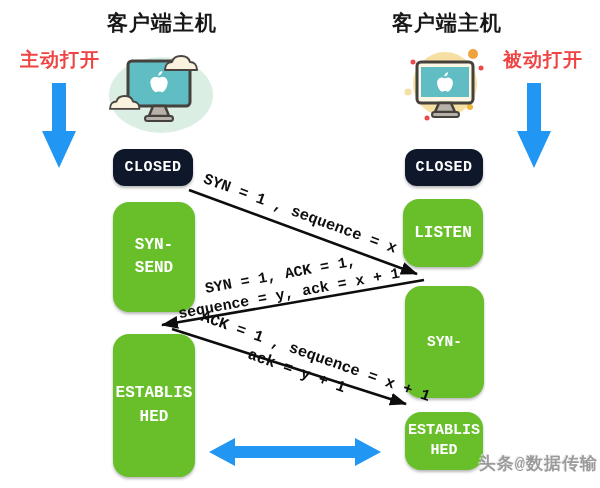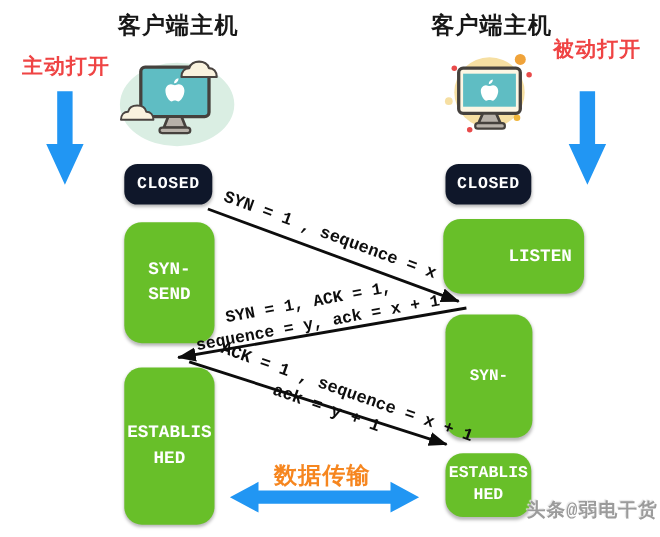--- a/index.html
+++ b/index.html
@@ -14,21 +14,21 @@
   .state-box {
     position:absolute; z-index:2; display:flex; flex-direction:column;
     align-items:center; justify-content:center; color:#fff; font-weight:700;
     text-align:center; box-shadow:0 2px 3px rgba(0,0,0,.28);
   }
   .navy { background:#0f172a; border-radius:12px; font-size:15px; letter-spacing:.5px; }
   .green { background:#68bf29; border-radius:16px; }
   #closed-left  { left:113px; top:149px; width:80px; height:37px; }
   #closed-right { left:405px; top:149px; width:78px; height:37px; }
   #syn-send         { left:113px; top:202px; width:82px; height:110px; font-size:16px; line-height:1.45; }
-  #listen           { left:403px; top:199px; width:80px; height:68px;  font-size:16px;padding-left:48px; }
+  #listen           { left:403px; top:199px; width:80px; height:68px;  font-size:16px; }
   #syn-received     { left:405px; top:286px; width:79px; height:112px; font-size:14.5px; line-height:1.55; }
   #established-left { left:113px; top:334px; width:82px; height:143px; font-size:16px; line-height:1.45; }
   #established-right{ left:405px; top:412px; width:78px; height:58px;  font-size:15px; line-height:1.35; }
   .msg {
     position:absolute; z-index:3; font-weight:700; color:#0d0d0d;
     white-space:nowrap; text-align:center;
   }
   #msg-syn     { left:195px; top:205px; width:210px; font-size:15.5px; transform:rotate(20.2deg); }
   #msg-syn-ack { left:175px; top:266px; width:215px; font-size:15px; line-height:20px; transform:rotate(-10.5deg); }
   #msg-ack     { left:192px; top:342px; width:216px; font-size:15.5px; line-height:20px; transform:rotate(19.5deg); }
@@ -43,21 +43,21 @@
 </style>
 </head>
 <body>
 
 <div class="canvas">
 
   <div class="title" style="left:106px; top:9px;">客户端主机</div>
   <div class="title" style="left:391px; top:9px;">客户端主机</div>
 
   <div class="side-label" style="left:20px; top:47px;">主动打开</div>
-  <div class="side-label" style="left:503px; top:32px;">被动打开</div>
+  <div class="side-label" style="left:503px; top:47px;">被动打开</div>
 
   <svg class="icon-svg" style="left:103px; top:53px;" width="112" height="82" viewBox="0 0 112 82">
     <ellipse cx="58" cy="42" rx="52" ry="38" fill="#daeee3"></ellipse>
     <rect x="25" y="8" width="62" height="45" rx="4" fill="#5fbdc3" stroke="#45413d" stroke-width="3"></rect>
     <path d="M10.5,4.6 C10.3,2.6 11.9,0.9 13.8,0.7 C14,2.8 12.3,4.5 10.5,4.6 Z
              M14.2,5.4 C12.9,5.3 11.8,6.1 11.1,6.1 C10.4,6.1 9.2,5.4 8.1,5.4 C5.9,5.5 3.9,7.3 3.9,10.3
              C3.9,13.9 6.6,18.3 8.4,18.3 C9.3,18.3 9.9,17.7 11.1,17.7 C12.3,17.7 12.8,18.3 13.8,18.3
              C15.6,18.3 18.3,13.9 18.3,10.3 C18.3,7.3 16.2,5.5 14.2,5.4 Z" transform="translate(42.7,17.2) scale(1.2)" fill="#ffffff"></path>
     <path d="M50,53 h12 l4,10 h-20 z" fill="#b7b1a9" stroke="#45413d" stroke-width="2.5" stroke-linejoin="round"></path>
     <rect x="42" y="63" width="28" height="5" rx="2.5" fill="#b7b1a9" stroke="#45413d" stroke-width="2"></rect>
@@ -128,17 +128,16 @@
   <div id="msg-syn" class="msg">SYN = 1 , sequence = x</div>
   <div id="msg-syn-ack" class="msg">
     <div>SYN = 1, ACK = 1,</div>
     <div>sequence = y, ack = x + 1</div>
   </div>
   <div id="msg-ack" class="msg">
     <div>ACK = 1 , sequence = x + 1</div>
     <div>ack = y + 1</div>
   </div>
 
-  <div id="data-transfer-label">数据传输</div>
 
-  <div id="watermark">头条@弱电干货</div>
+  <div id="watermark">头条@数据传输</div>
 
 </div>
 
 </body></html>

